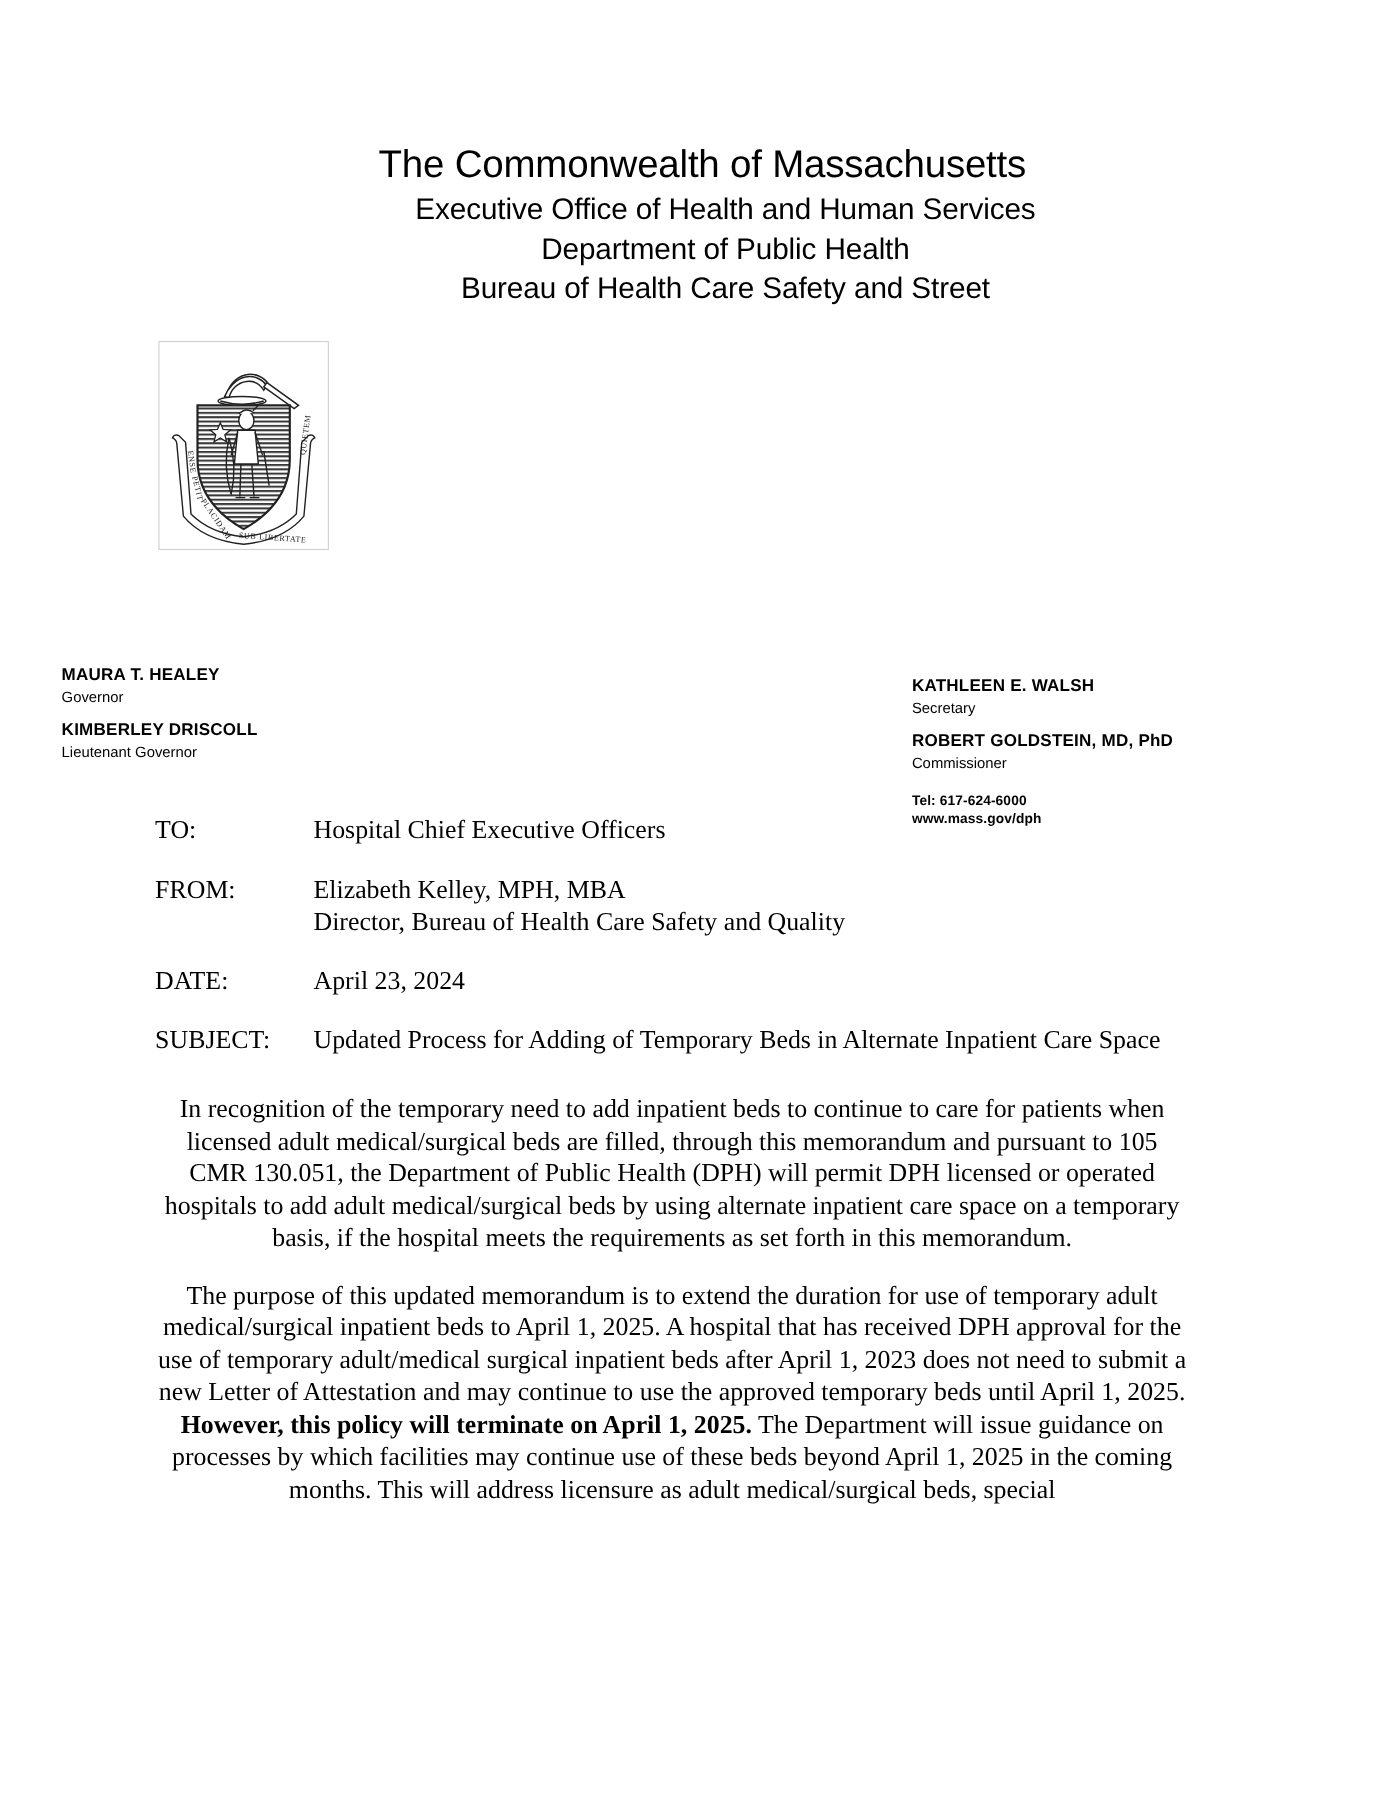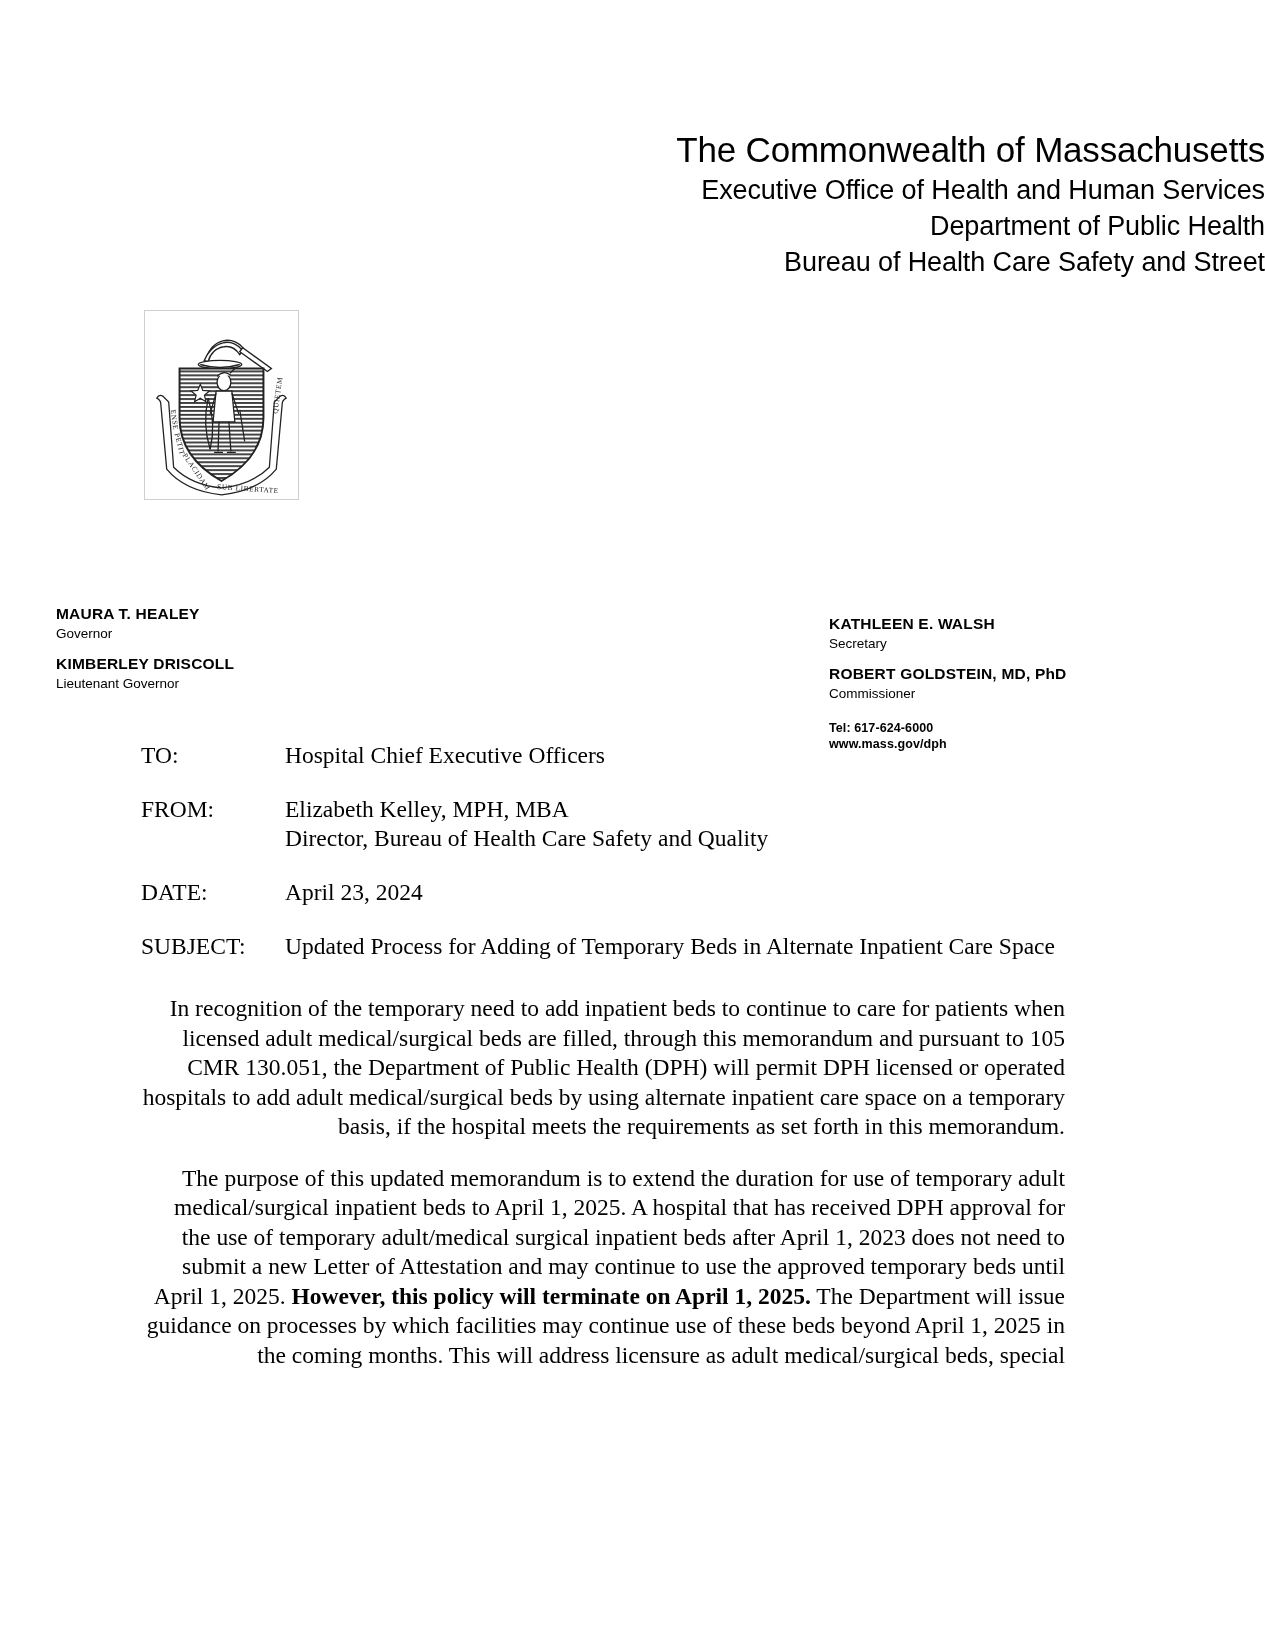--- a/index.html
+++ b/index.html
@@ -15,21 +15,21 @@
     position: relative;
     width: 1265px;
     height: 1638px;
     background: #ffffff;
     overflow: hidden;
     box-sizing: border-box;
   }
 
   
   .letterhead {
-    text-align: right;
+    text-align: center;
     padding-top: 128px;
     font-family: "Liberation Sans", sans-serif;
     padding-left: 12px;
   }
   .lh-line1 {
     font-size: 35px;
     line-height: 44px;
     letter-spacing: -0.2px;
   }
   .lh-line {
@@ -106,24 +106,24 @@
     width: 144px;
     flex: 0 0 144px;
   }
   .memo-value {
     flex: 1 1 auto;
   }
   .memo-value div + div { margin-top: 1px; }
 
   .body-block { margin-top: 34px; }
   .para {
-    text-align: right;
+    text-align: center;
     font-size: 23.5px;
     line-height: 29.5px;
-    margin: 0 16px 22px 0;
+    margin: 0 0 22px 0;
   }
   .para.second { margin-bottom: 0; }
   .b { font-weight: bold; }
 </style>
 </head>
 <body>
 
 <div class="page">
 
   <div class="letterhead">

